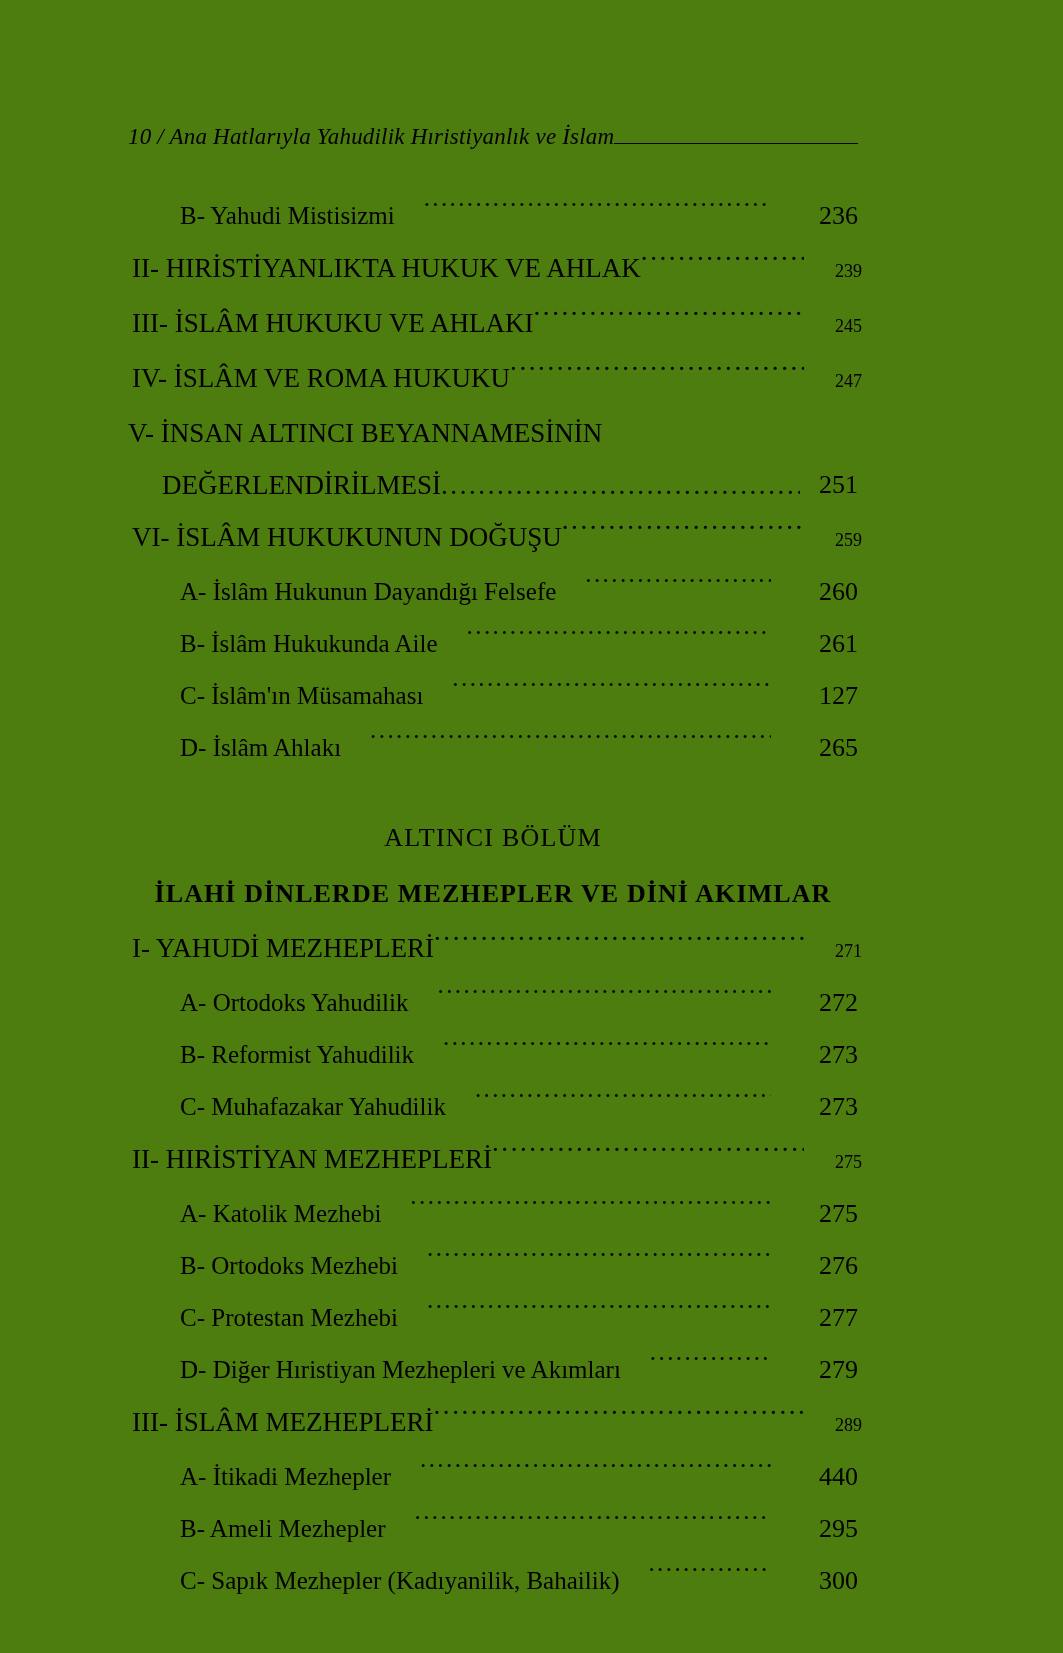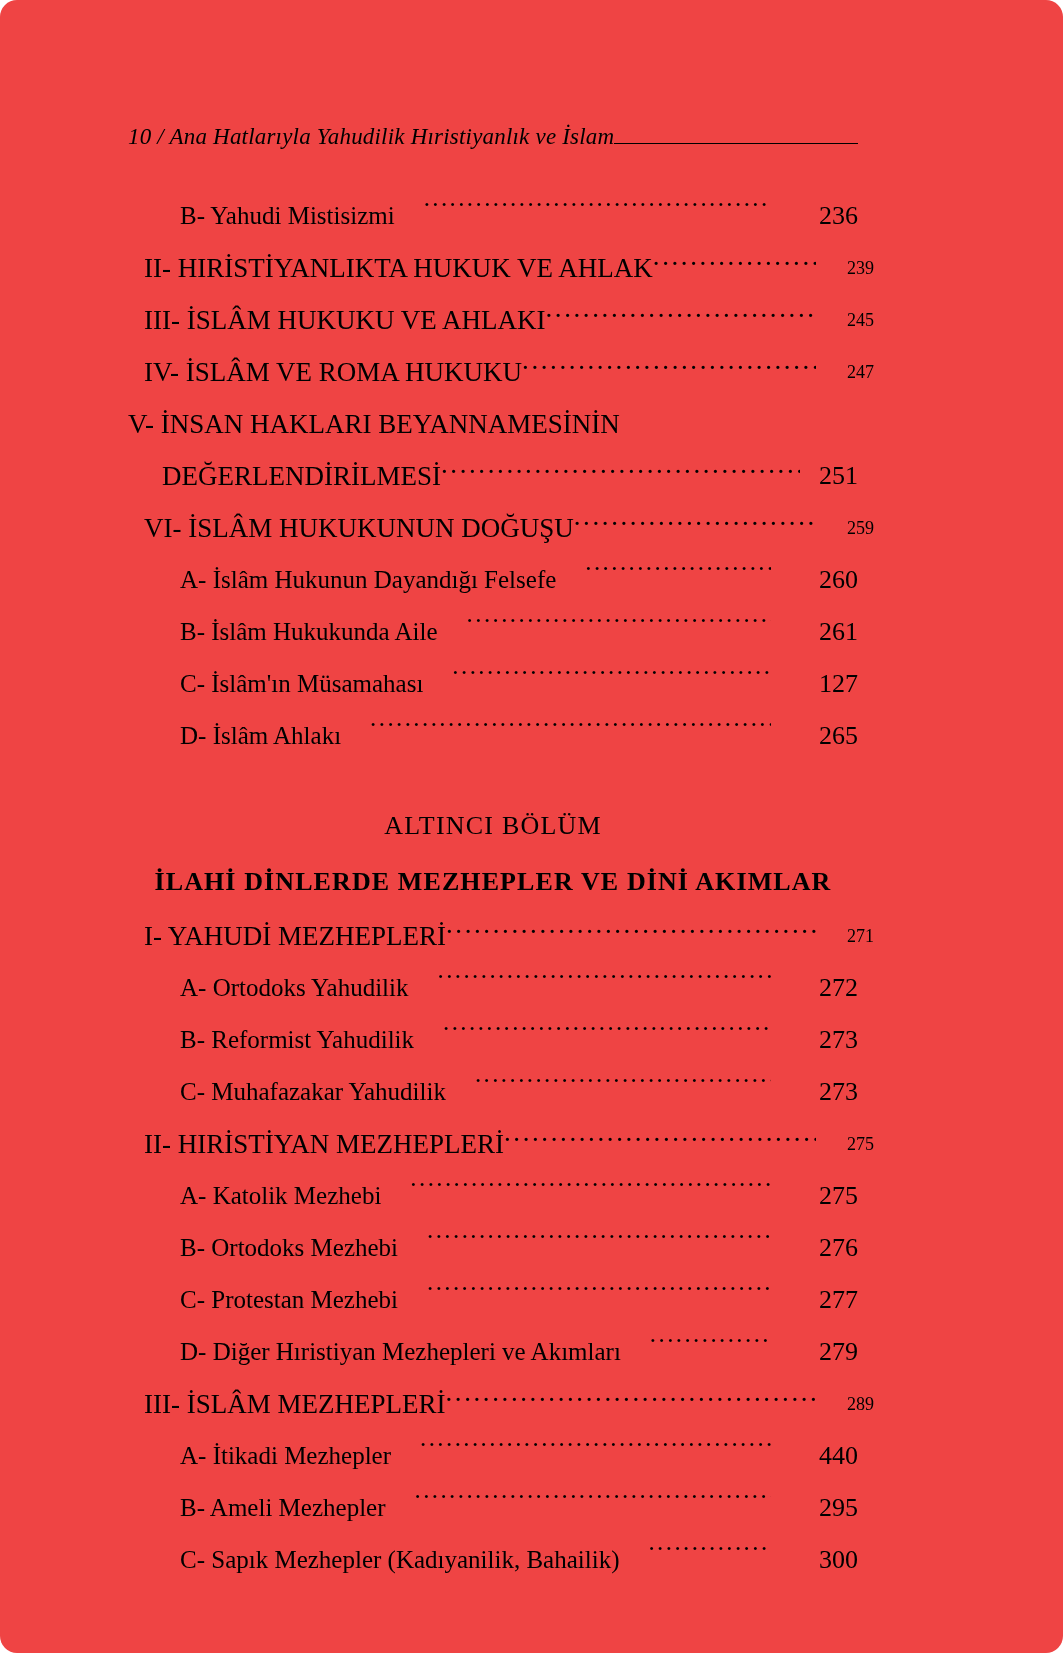--- a/index.html
+++ b/index.html
@@ -14,22 +14,21 @@
     font-family: "Liberation Serif", "DejaVu Serif", serif;
     color: #000000;
     overflow: hidden;
   }
 
   .page {
     position: absolute;
     left: 0; top: 0;
     width: 1063px;
     height: 1653px;
-    background: #ef4444;
-    border-radius: 17px;
+    background: #4d7c0f;
   }
 
   
   .running-head {
     position: absolute;
     left: 128px;
     top: 122px;
     width: 730px;
     height: 34px;
     display: flex;
@@ -91,22 +90,21 @@
     flex: 0 0 auto;
     text-align: right;
     min-width: 52px;
     padding-left: 4px;
   }
 
   
   .level-1 {
     font-size: 27px;
     line-height: 52px;
-    margin-left: 16px;
-    align-items: center;
+    margin-left: 4px;
   }
   .level-1 .leader::before { letter-spacing: 2.6px; font-size: 27px; }
   .level-1 .page-num { font-size: 18px; }
 
   
   .level-2 {
     font-size: 25px;
     line-height: 52px;
     margin-left: 52px;
     width: 678px;
@@ -119,21 +117,21 @@
   .entry-twoline {
     font-size: 27px;
     line-height: 52px;
   }
   .entry-twoline .first-line {
     display: block;
     white-space: nowrap;
   }
   .entry-twoline .second-line {
     display: flex;
-    align-items: center;
+    align-items: flex-end;
     margin-left: 34px;
     width: 696px;
     white-space: nowrap;
   }
   .entry-twoline .second-line .leader::before { letter-spacing: 2.6px; font-size: 27px; }
   .entry-twoline .second-line .page-num { font-size: 26px; }
 
   
   .chapter-block {
     text-align: center;
@@ -182,21 +180,21 @@
           <span class="page-num">245</span>
         </div>
         <div class="toc-entry level-1">
           <span class="entry-label">IV- İSLÂM VE ROMA HUKUKU</span>
           <span class="leader"></span>
           <span class="page-num">247</span>
         </div>
       </div>
 
     <div class="entry-twoline">
-      <span class="first-line">V- İNSAN HAKLARI BEYANNAMESİNİN</span>
+      <span class="first-line">V- İNSAN ALTINCI BEYANNAMESİNİN</span>
       <span class="second-line">
         <span class="entry-label">DEĞERLENDİRİLMESİ</span>
         <span class="leader"></span>
         <span class="page-num">251</span>
       </span>
     </div>
 
     <div id="section-mid">
         <div class="toc-entry level-1">
           <span class="entry-label">VI- İSLÂM HUKUKUNUN DOĞUŞU</span>

